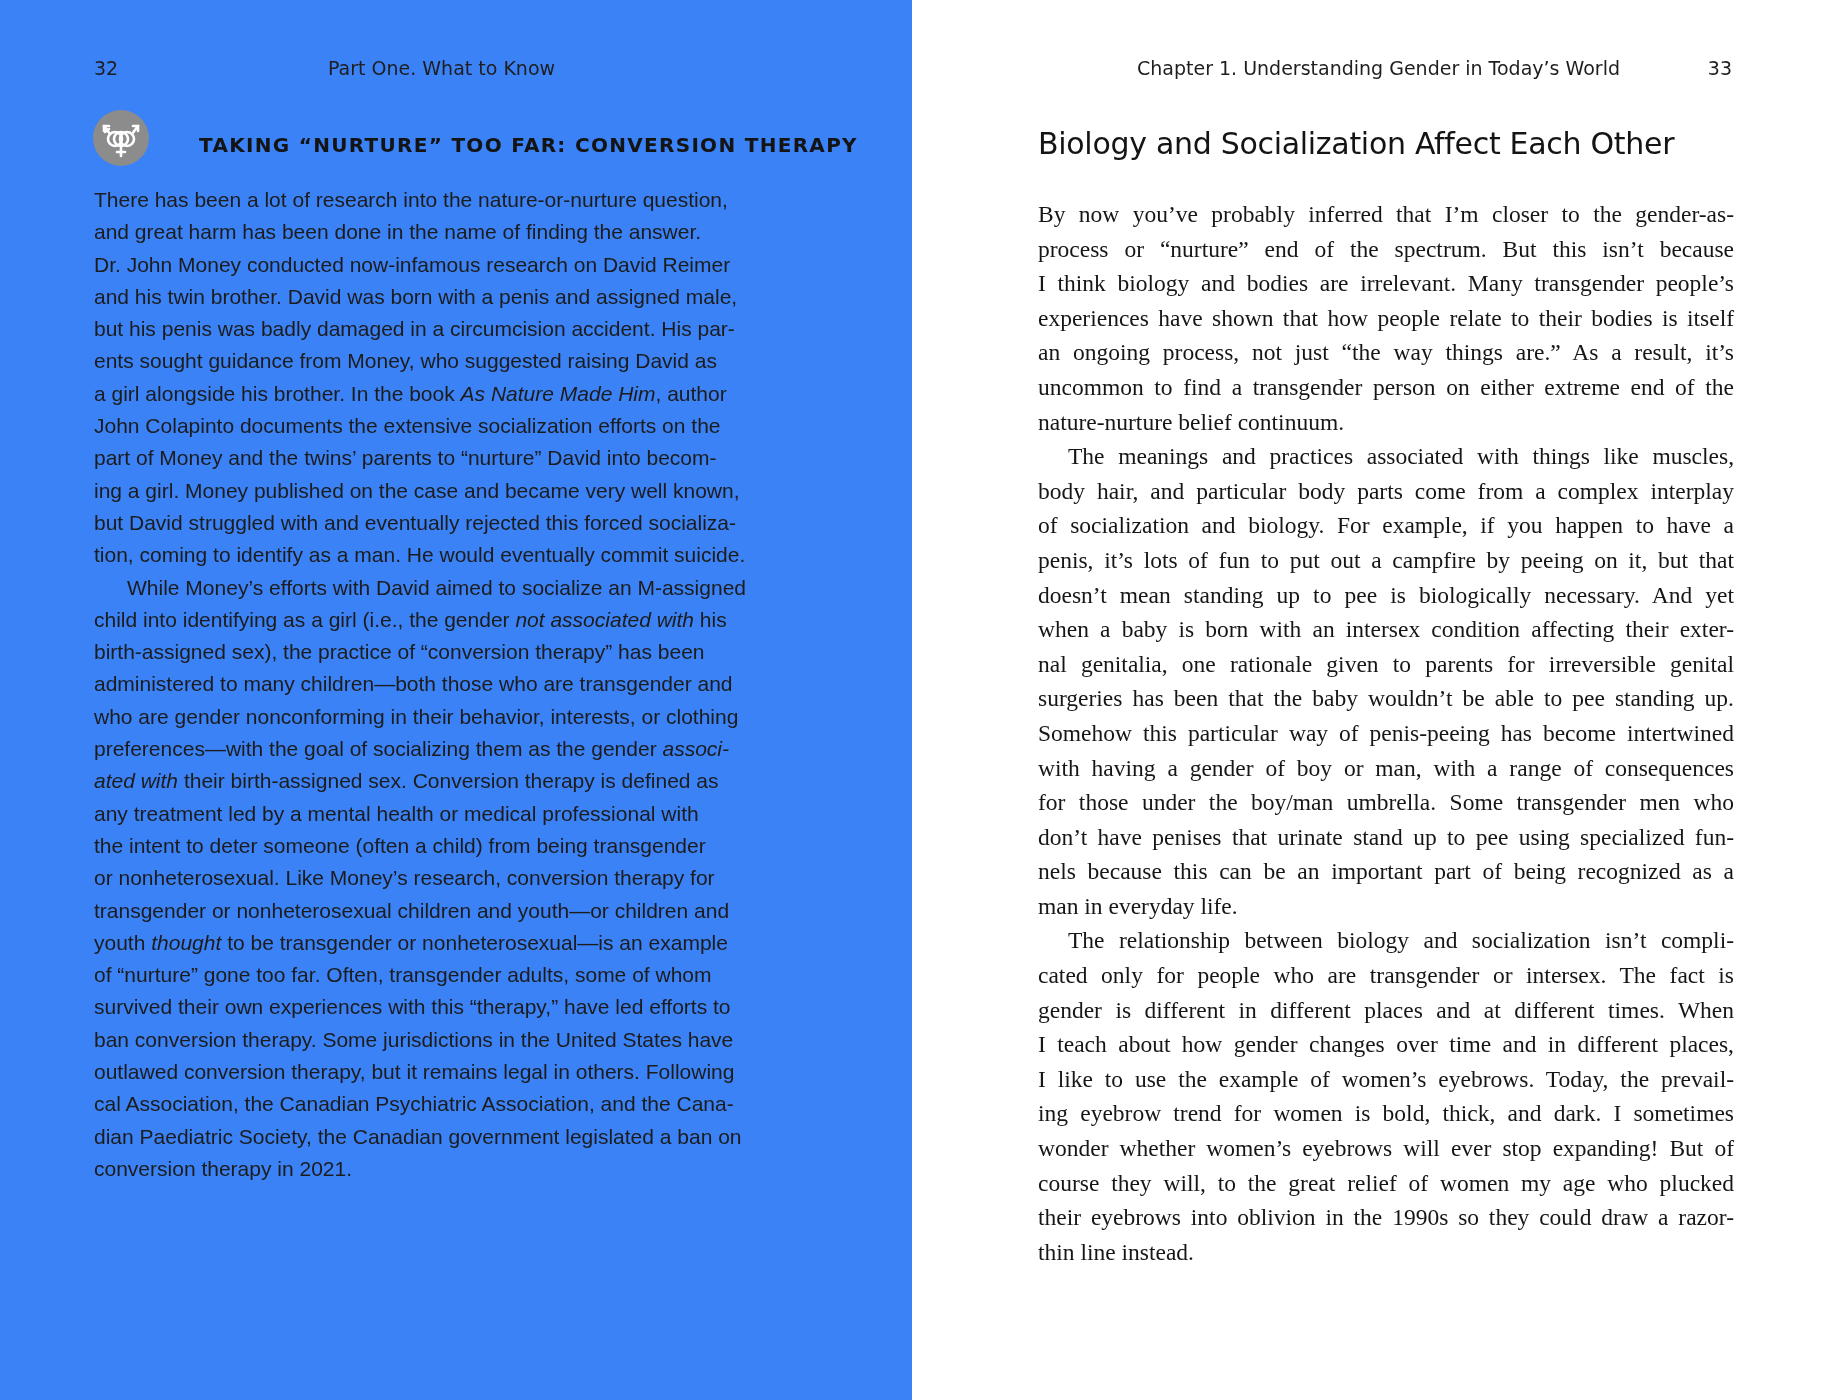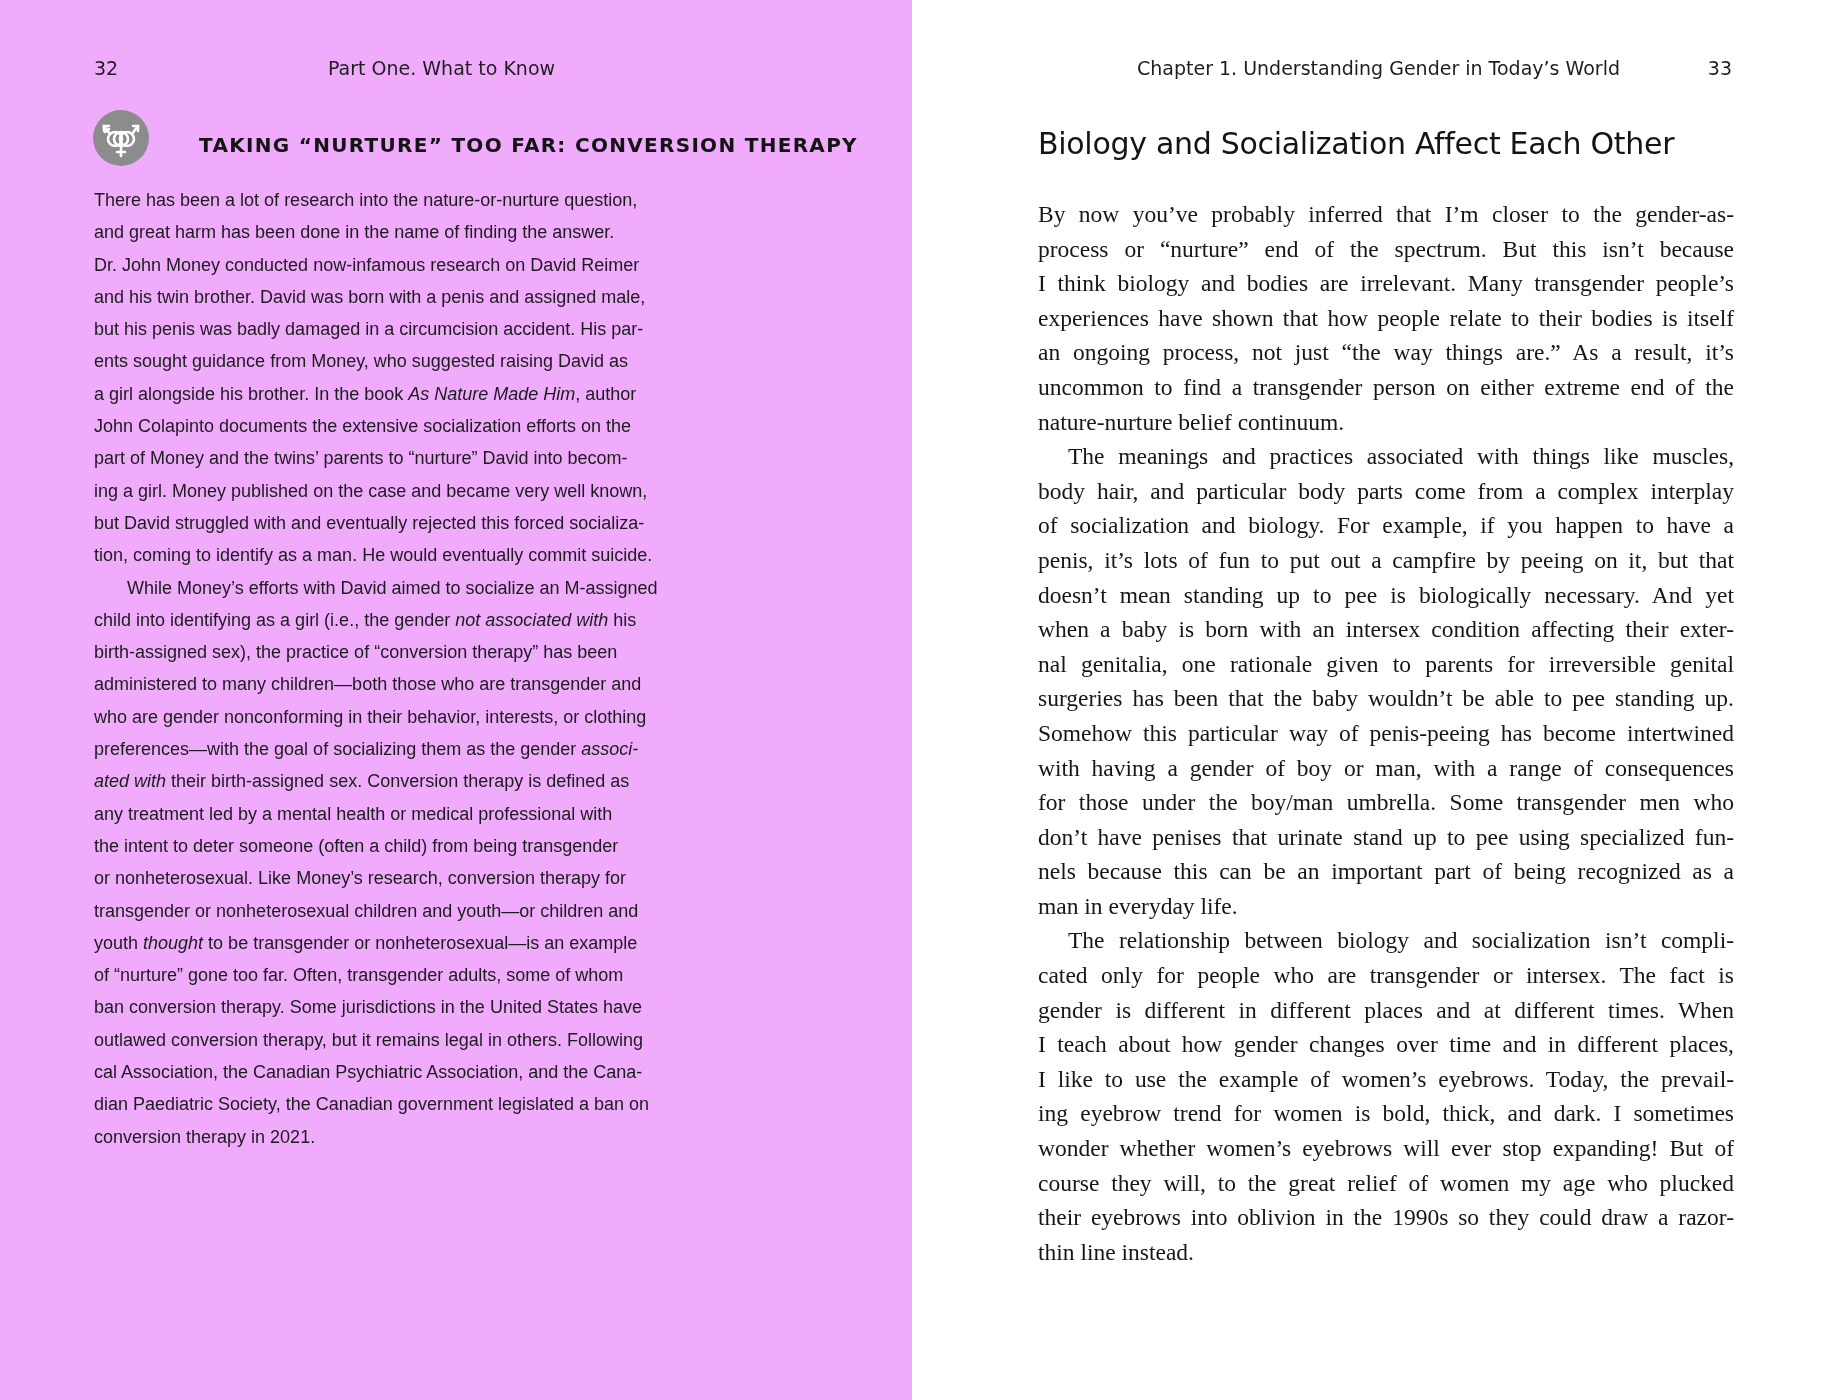--- a/index.html
+++ b/index.html
@@ -1,18 +1,18 @@
 <!DOCTYPE html>
 <html><head>
 <meta charset="utf-8">
 <style>
   html, body { margin: 0; padding: 0; }
   body { width: 1825px; height: 1400px; position: relative; overflow: hidden; background: #ffffff; }
   .page { position: absolute; top: 0; height: 1400px; }
-  .page-left { left: 0; width: 912px; background: #f0abfc; }
+  .page-left { left: 0; width: 912px; background: #3b82f6; }
   .page-right { left: 912px; width: 913px; background: #ffffff; }
 
   .folio, .runhead {
     position: absolute; top: 56px; font-family: "DejaVu Sans", sans-serif;
     font-size: 19px; color: #1e1e1e; line-height: 24px; white-space: nowrap;
   }
   .folio-left { left: 94px; }
   .runhead-left { left: 328px; }
   .runhead-right { right: 205px; }
   .folio-right { right: 93px; }
@@ -23,21 +23,21 @@
   }
   .sidebar-icon svg { width: 56px; height: 56px; display: block; }
   .sidebar-title {
     position: absolute; left: 163px; top: 133px; font-family: "DejaVu Sans", sans-serif;
     font-weight: bold; font-size: 20px; letter-spacing: 1.3px; color: #141414;
     white-space: nowrap; line-height: 24px; margin-left: 36px;
   }
 
   .sidebar-body {
     position: absolute; left: 94px; top: 184px; width: 700px;
-    font-family: "Liberation Sans", sans-serif; font-size: 18px; line-height: 32.3px;
+    font-family: "Liberation Sans", sans-serif; font-size: 21px; line-height: 32.3px;
     color: #1c1c1c;
   }
   .sidebar-body .ln { display: block; white-space: nowrap; height: 32.3px; }
   .sidebar-body .ind { padding-left: 33px; }
 
   .section-heading {
     position: absolute; left: 1038px; top: 126px; font-family: "DejaVu Sans", sans-serif;
     font-size: 30px; color: #141414; white-space: nowrap; line-height: 36px; letter-spacing: -0.3px;
   }
 
@@ -98,20 +98,21 @@
     <span class="ln">administered to many children—both those who are transgender and</span>
     <span class="ln">who are gender nonconforming in their behavior, interests, or clothing</span>
     <span class="ln"><span>preferences—with the goal of socializing them as the gender </span><em>associ-</em></span>
     <span class="ln"><em>ated with</em><span> their birth-assigned sex. Conversion therapy is defined as</span></span>
     <span class="ln">any treatment led by a mental health or medical professional with</span>
     <span class="ln">the intent to deter someone (often a child) from being transgender</span>
     <span class="ln">or nonheterosexual. Like Money’s research, conversion therapy for</span>
     <span class="ln">transgender or nonheterosexual children and youth—or children and</span>
     <span class="ln"><span>youth </span><em>thought</em><span> to be transgender or nonheterosexual—is an example</span></span>
     <span class="ln">of “nurture” gone too far. Often, transgender adults, some of whom</span>
+    <span class="ln">survived their own experiences with this “therapy,” have led efforts to</span>
     <span class="ln">ban conversion therapy. Some jurisdictions in the United States have</span>
     <span class="ln">outlawed conversion therapy, but it remains legal in others. Following</span>
     <span class="ln">cal Association, the Canadian Psychiatric Association, and the Cana-</span>
     <span class="ln">dian Paediatric Society, the Canadian government legislated a ban on</span>
     <span class="ln">conversion therapy in 2021.</span>
   </div>
 </div>
 
 <div class="page page-right"></div>
 <div class="runhead runhead-right">Chapter 1. Understanding Gender in Today’s World</div>

